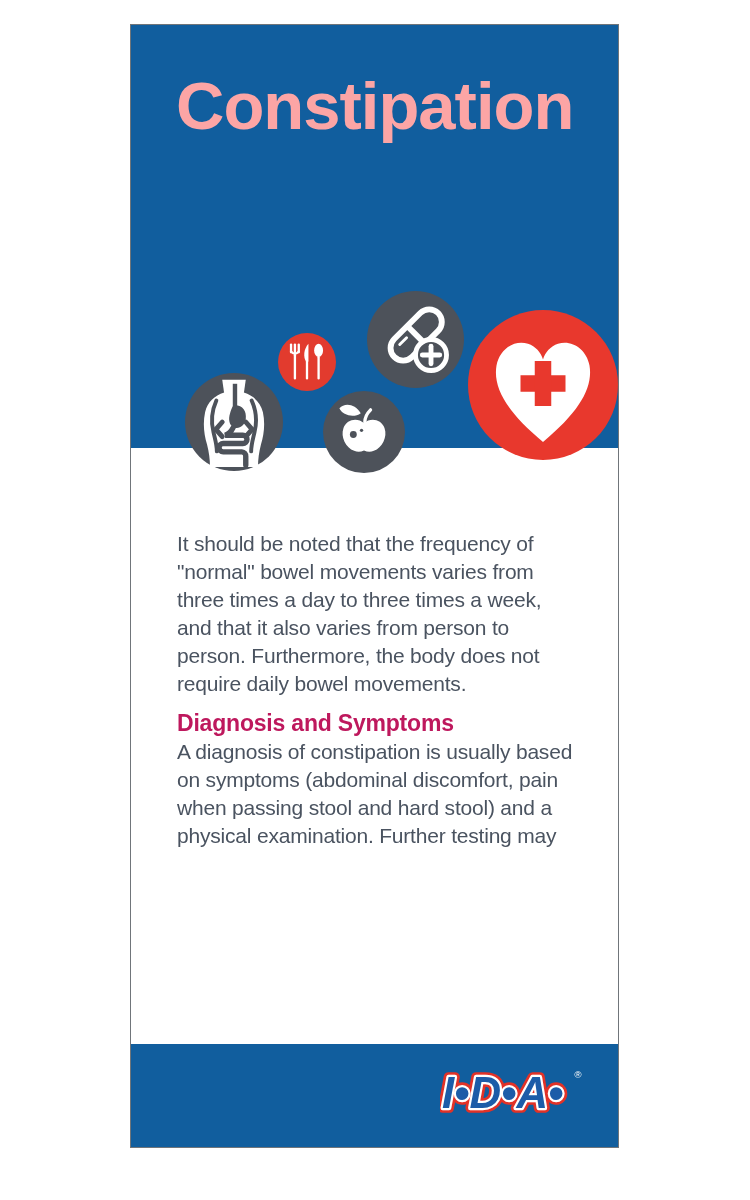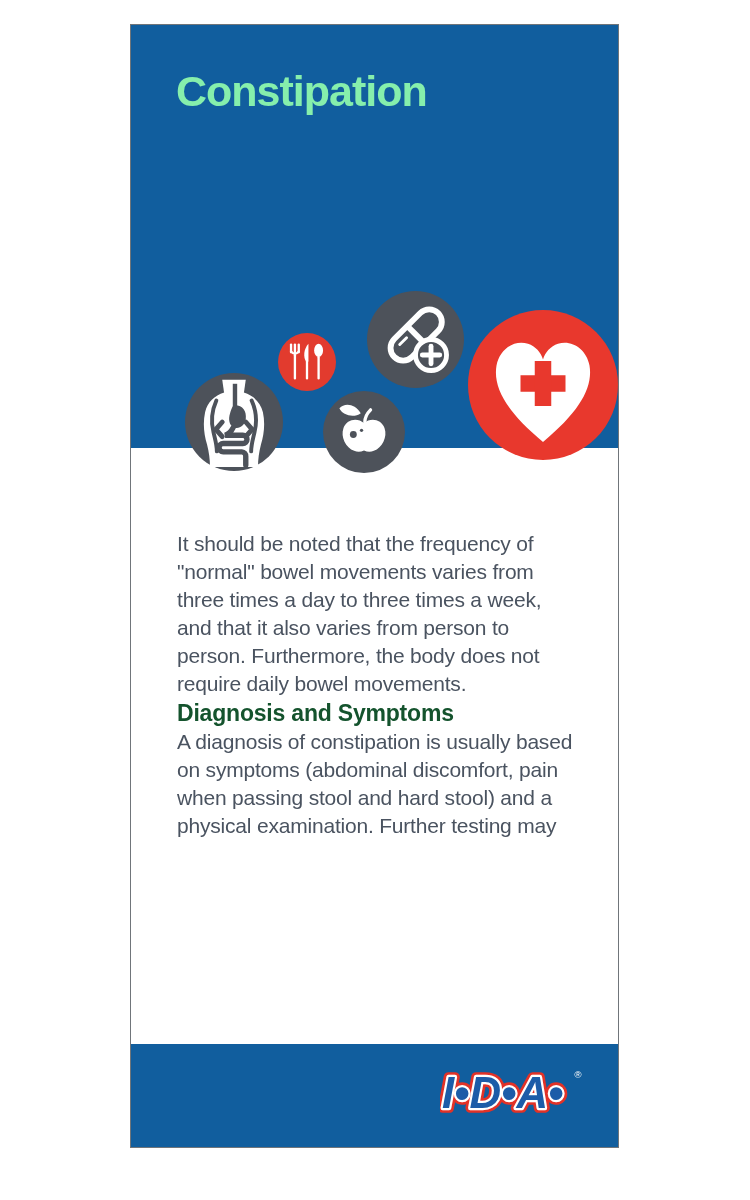--- a/index.html
+++ b/index.html
@@ -18,24 +18,24 @@
     border: 1px solid #70757a;
   }
   .header {
     position: absolute;
     left: 0; top: 0;
     width: 100%; height: 423px;
     background: #115e9e;
   }
   .title {
     padding: 42px 0 0 45px;
-    font-size: 43px;
+    font-size: 67px;
     font-weight: bold;
     letter-spacing: -1px;
-    color: #86efac;
+    color: #fca5a5;
     line-height: 1.15;
   }
   .icon {
     position: absolute;
     z-index: 3;
   }
   .icon-body      { left: 54px;  top: 348px; width: 98px;  height: 98px; }
   .icon-utensils  { left: 147px; top: 308px; width: 58px;  height: 58px; }
   .icon-pill      { left: 236px; top: 266px; width: 97px;  height: 97px; }
   .icon-apple     { left: 192px; top: 366px; width: 82px;  height: 82px; }
@@ -48,23 +48,24 @@
     color: #4a5360;
   }
   .para {
     font-size: 21px;
     line-height: 28px;
     white-space: pre-line;
     letter-spacing: -0.2px;
   }
   .para + .para { margin-top: 10px; text-align: center; }
   .section-heading {
+    margin-top: 10px;
     font-size: 23px;
     font-weight: bold;
-    color: #14532d;
+    color: #be185d;
     line-height: 30px;
     letter-spacing: -0.2px;
   }
   .footer {
     position: absolute;
     left: 0; bottom: 0;
     width: 100%; height: 103px;
     background: #115e9e;
     font-style: italic;
   }

